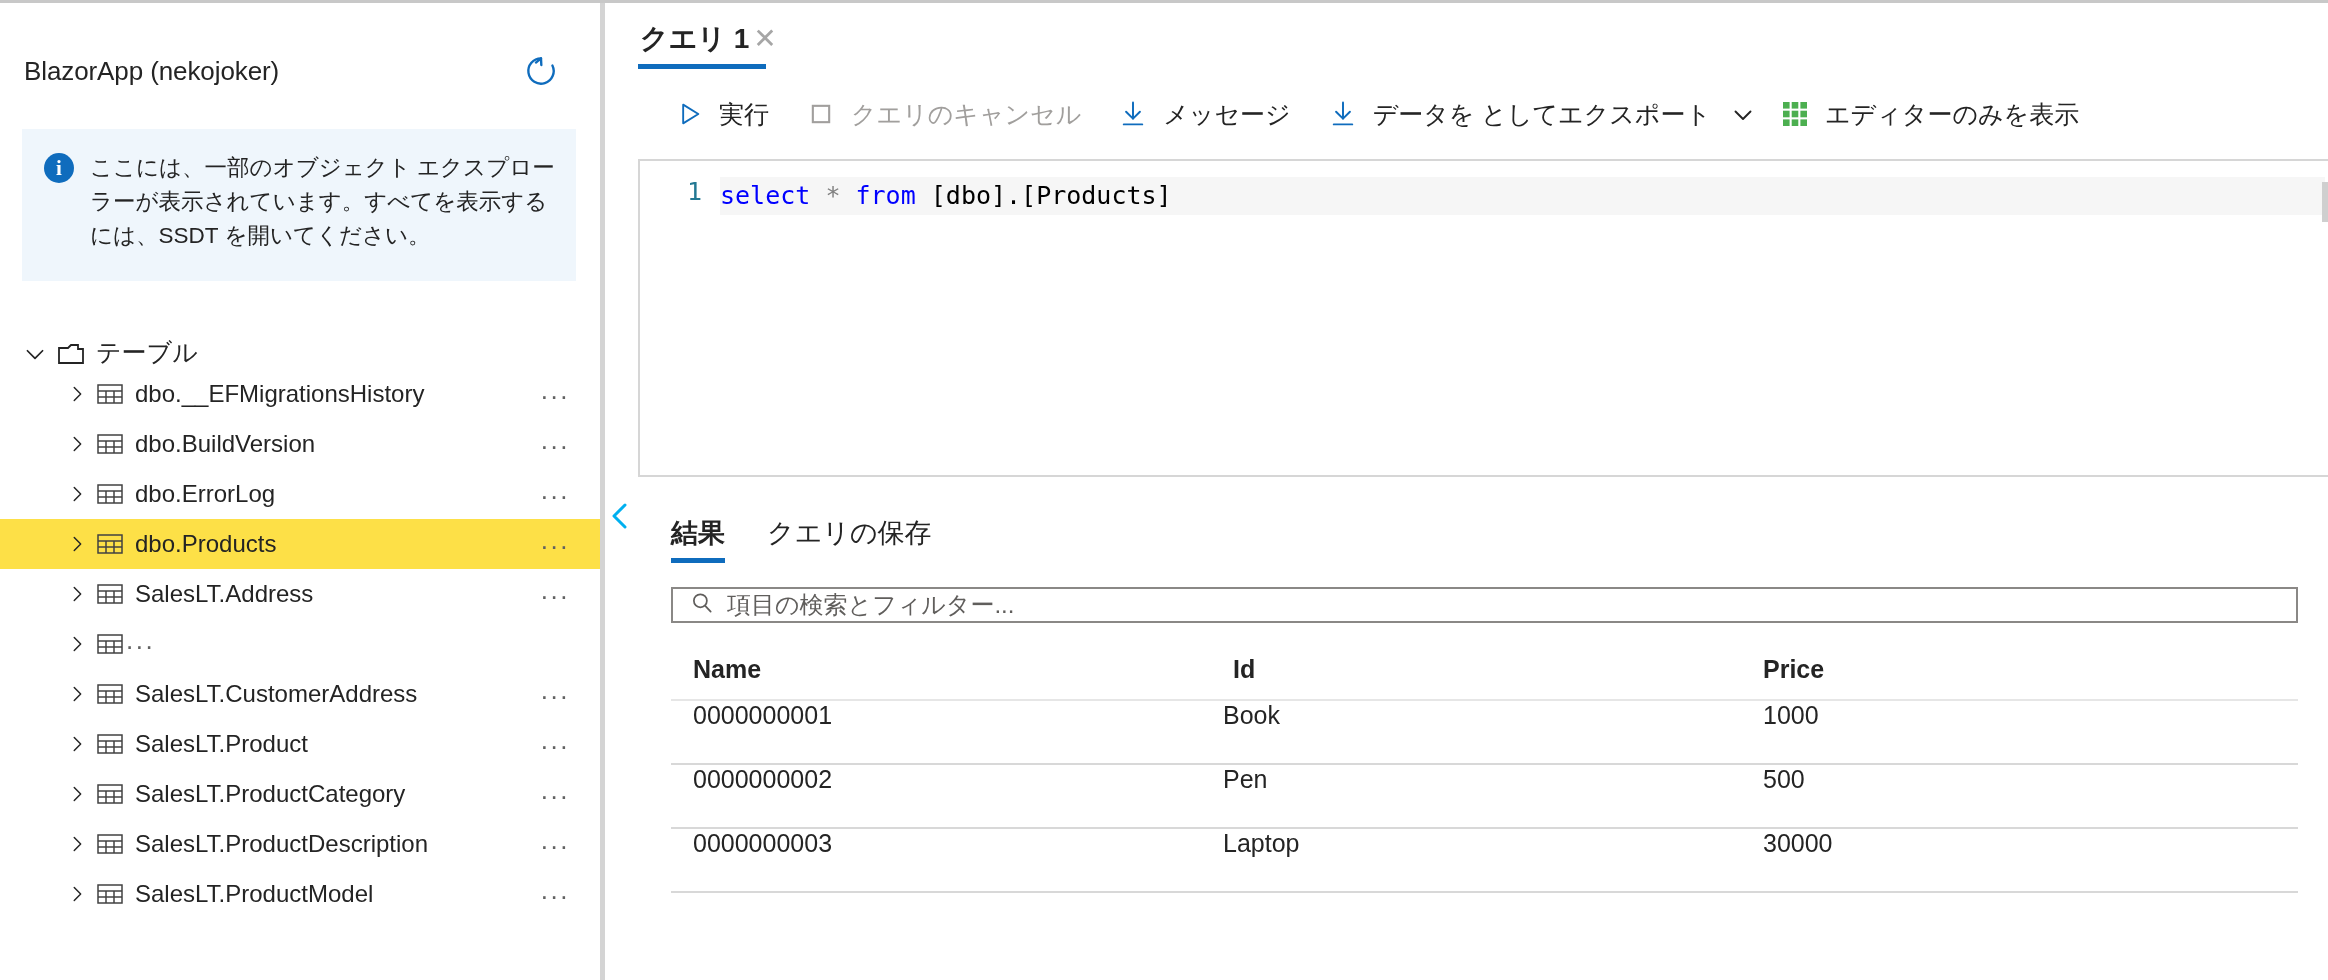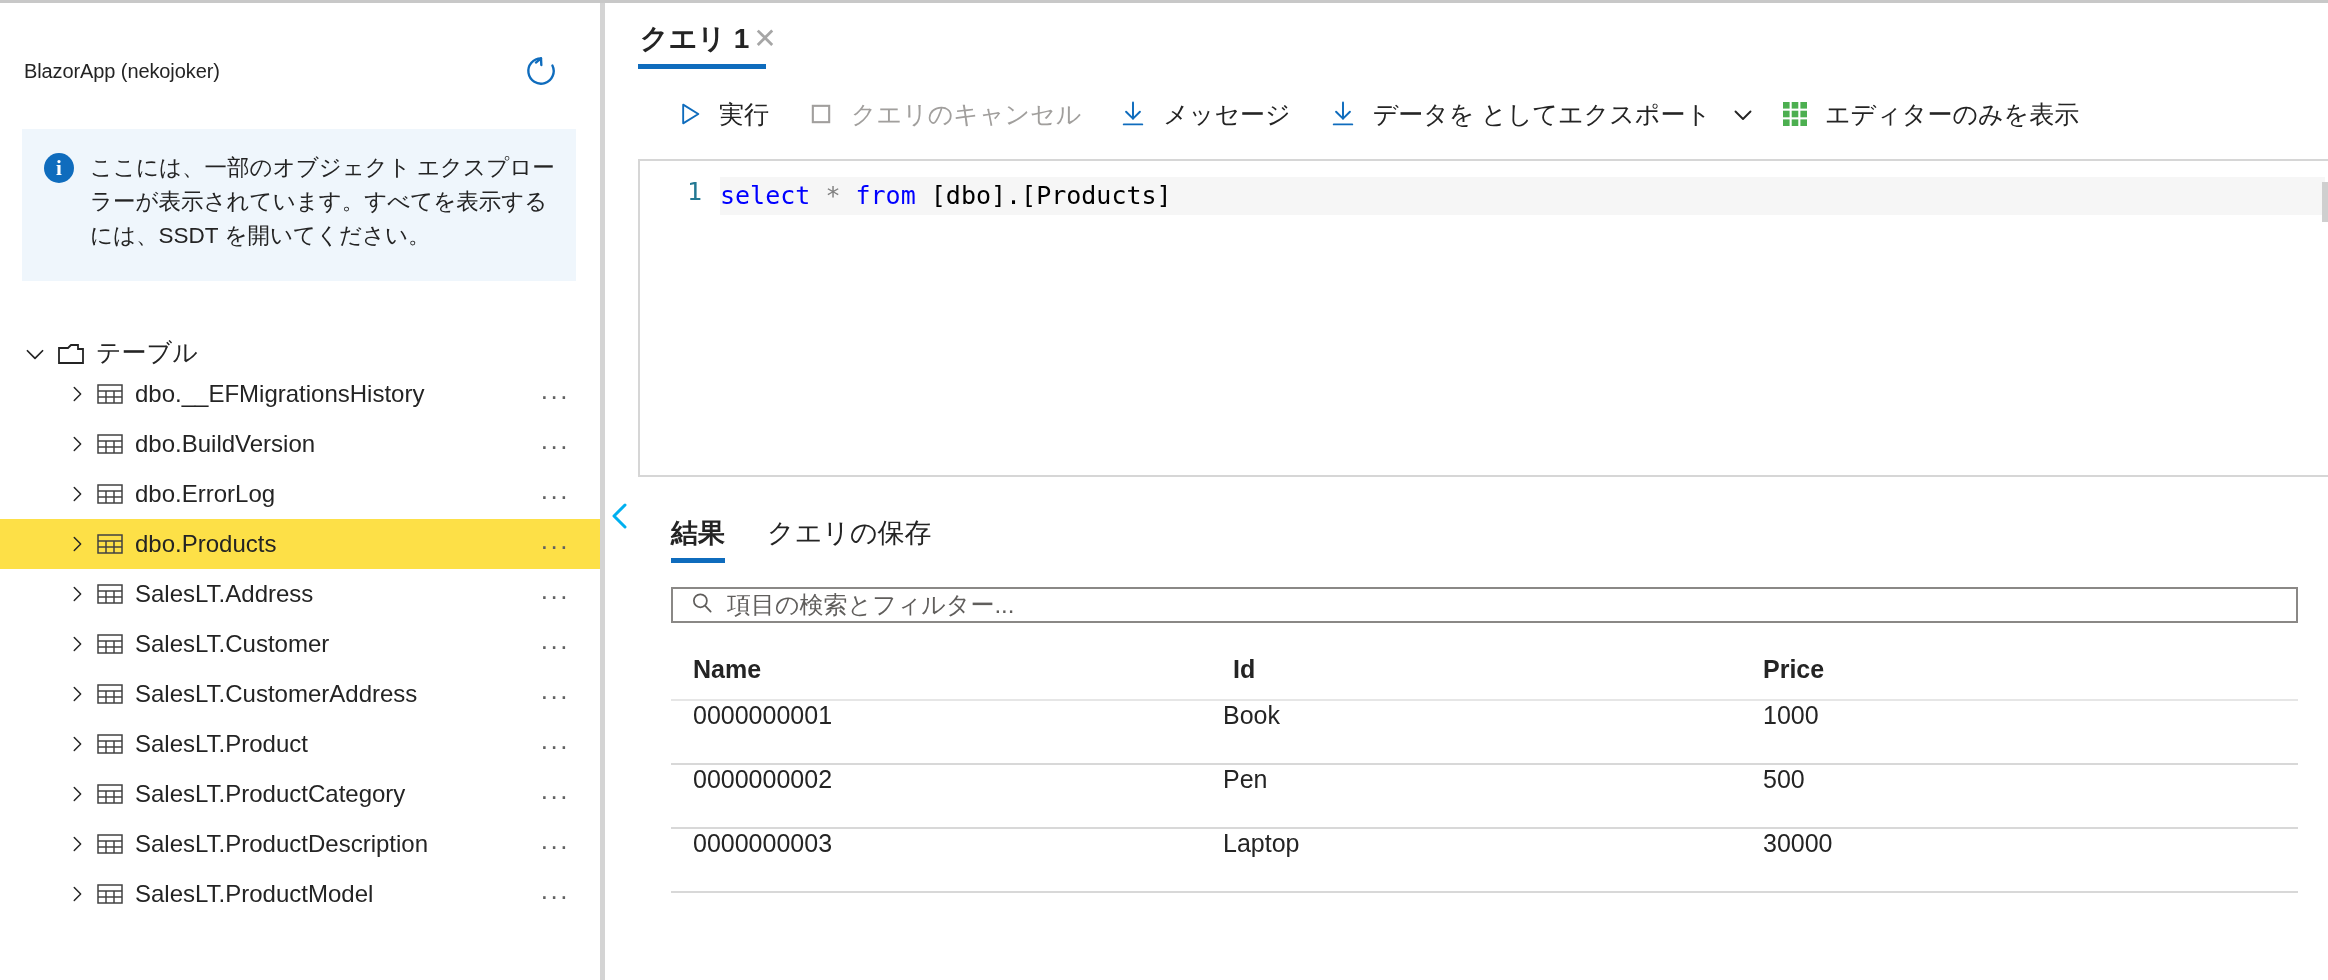--- a/index.html
+++ b/index.html
@@ -32,21 +32,21 @@
     overflow: hidden;
   }
   .sidebar-header {
     display: flex;
     align-items: center;
     justify-content: space-between;
     padding: 40px 38px 0 24px;
     height: 96px;
   }
   .sidebar-title {
-    font-size: 20px;
+    font-size: 26px;
     color: #242424;
     font-weight: 400;
     letter-spacing: -0.1px;
     white-space: nowrap;
   }
   .refresh-btn {
     width: 42px; height: 42px;
     display: flex; align-items: center; justify-content: center;
     cursor: pointer;
     flex: 0 0 42px;
@@ -489,21 +489,20 @@
             </span>
             <span class="tbl-icon">
               <svg width="28" height="24" viewBox="0 0 28 24" fill="none" stroke="#424242" stroke-width="1.5">
                 <rect x="2" y="3" width="24" height="18"></rect>
                 <line x1="2" y1="9" x2="26" y2="9"></line>
                 <line x1="2" y1="15" x2="26" y2="15"></line>
                 <line x1="10" y1="9" x2="10" y2="21"></line>
                 <line x1="18" y1="9" x2="18" y2="21"></line>
               </svg>
             </span>
-            <span class="tree-item-label">SalesLT.Customer</span>
             <span class="ellipsis-btn">...</span>
           </div>
           <div class="tree-item">
             <span class="chev">
               <svg width="22" height="22" viewBox="0 0 24 24" fill="none" stroke="#242424" stroke-width="1.6" stroke-linecap="round" stroke-linejoin="round">
                 <polyline points="9,5 16,12 9,19"></polyline>
               </svg>
             </span>
             <span class="tbl-icon">
               <svg width="28" height="24" viewBox="0 0 28 24" fill="none" stroke="#424242" stroke-width="1.5">

